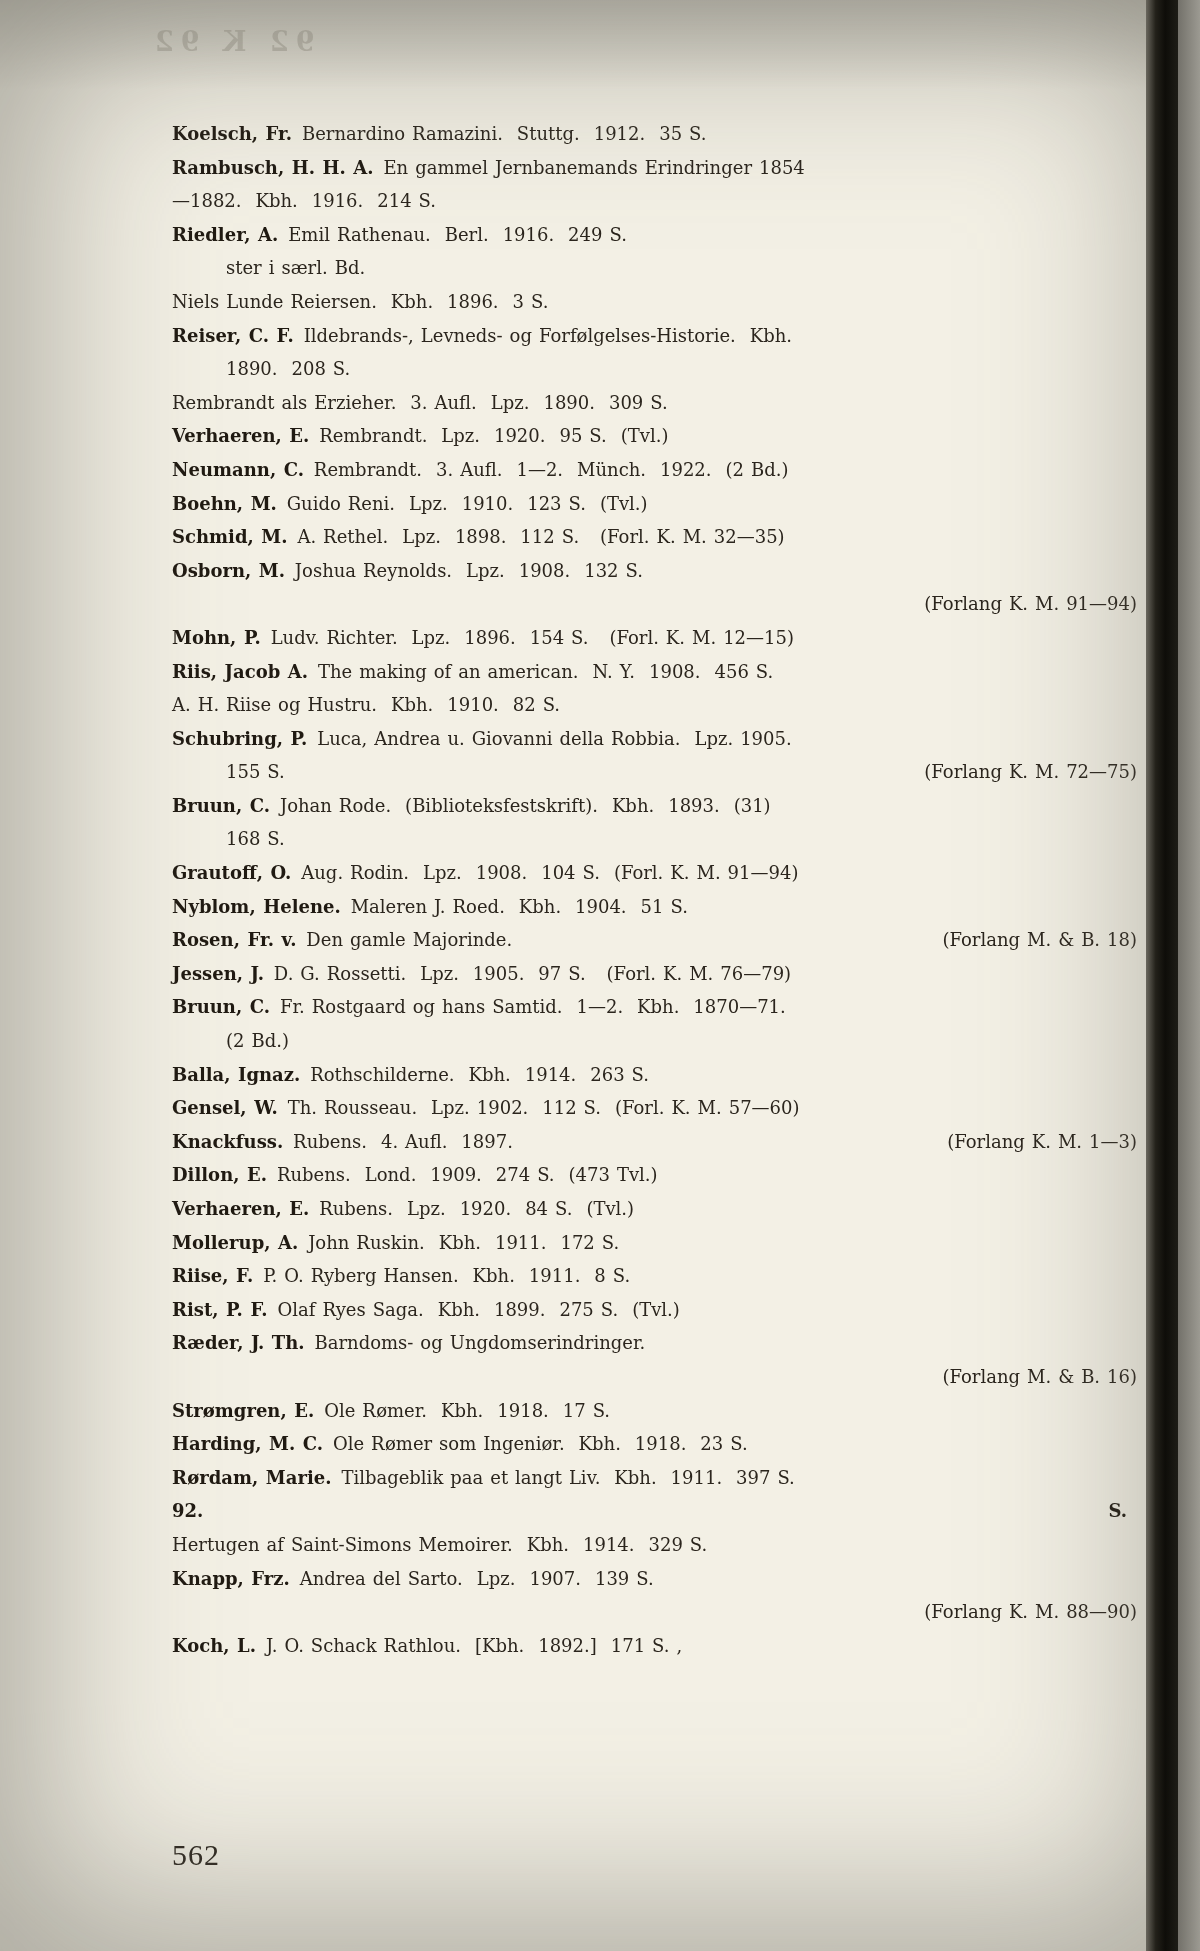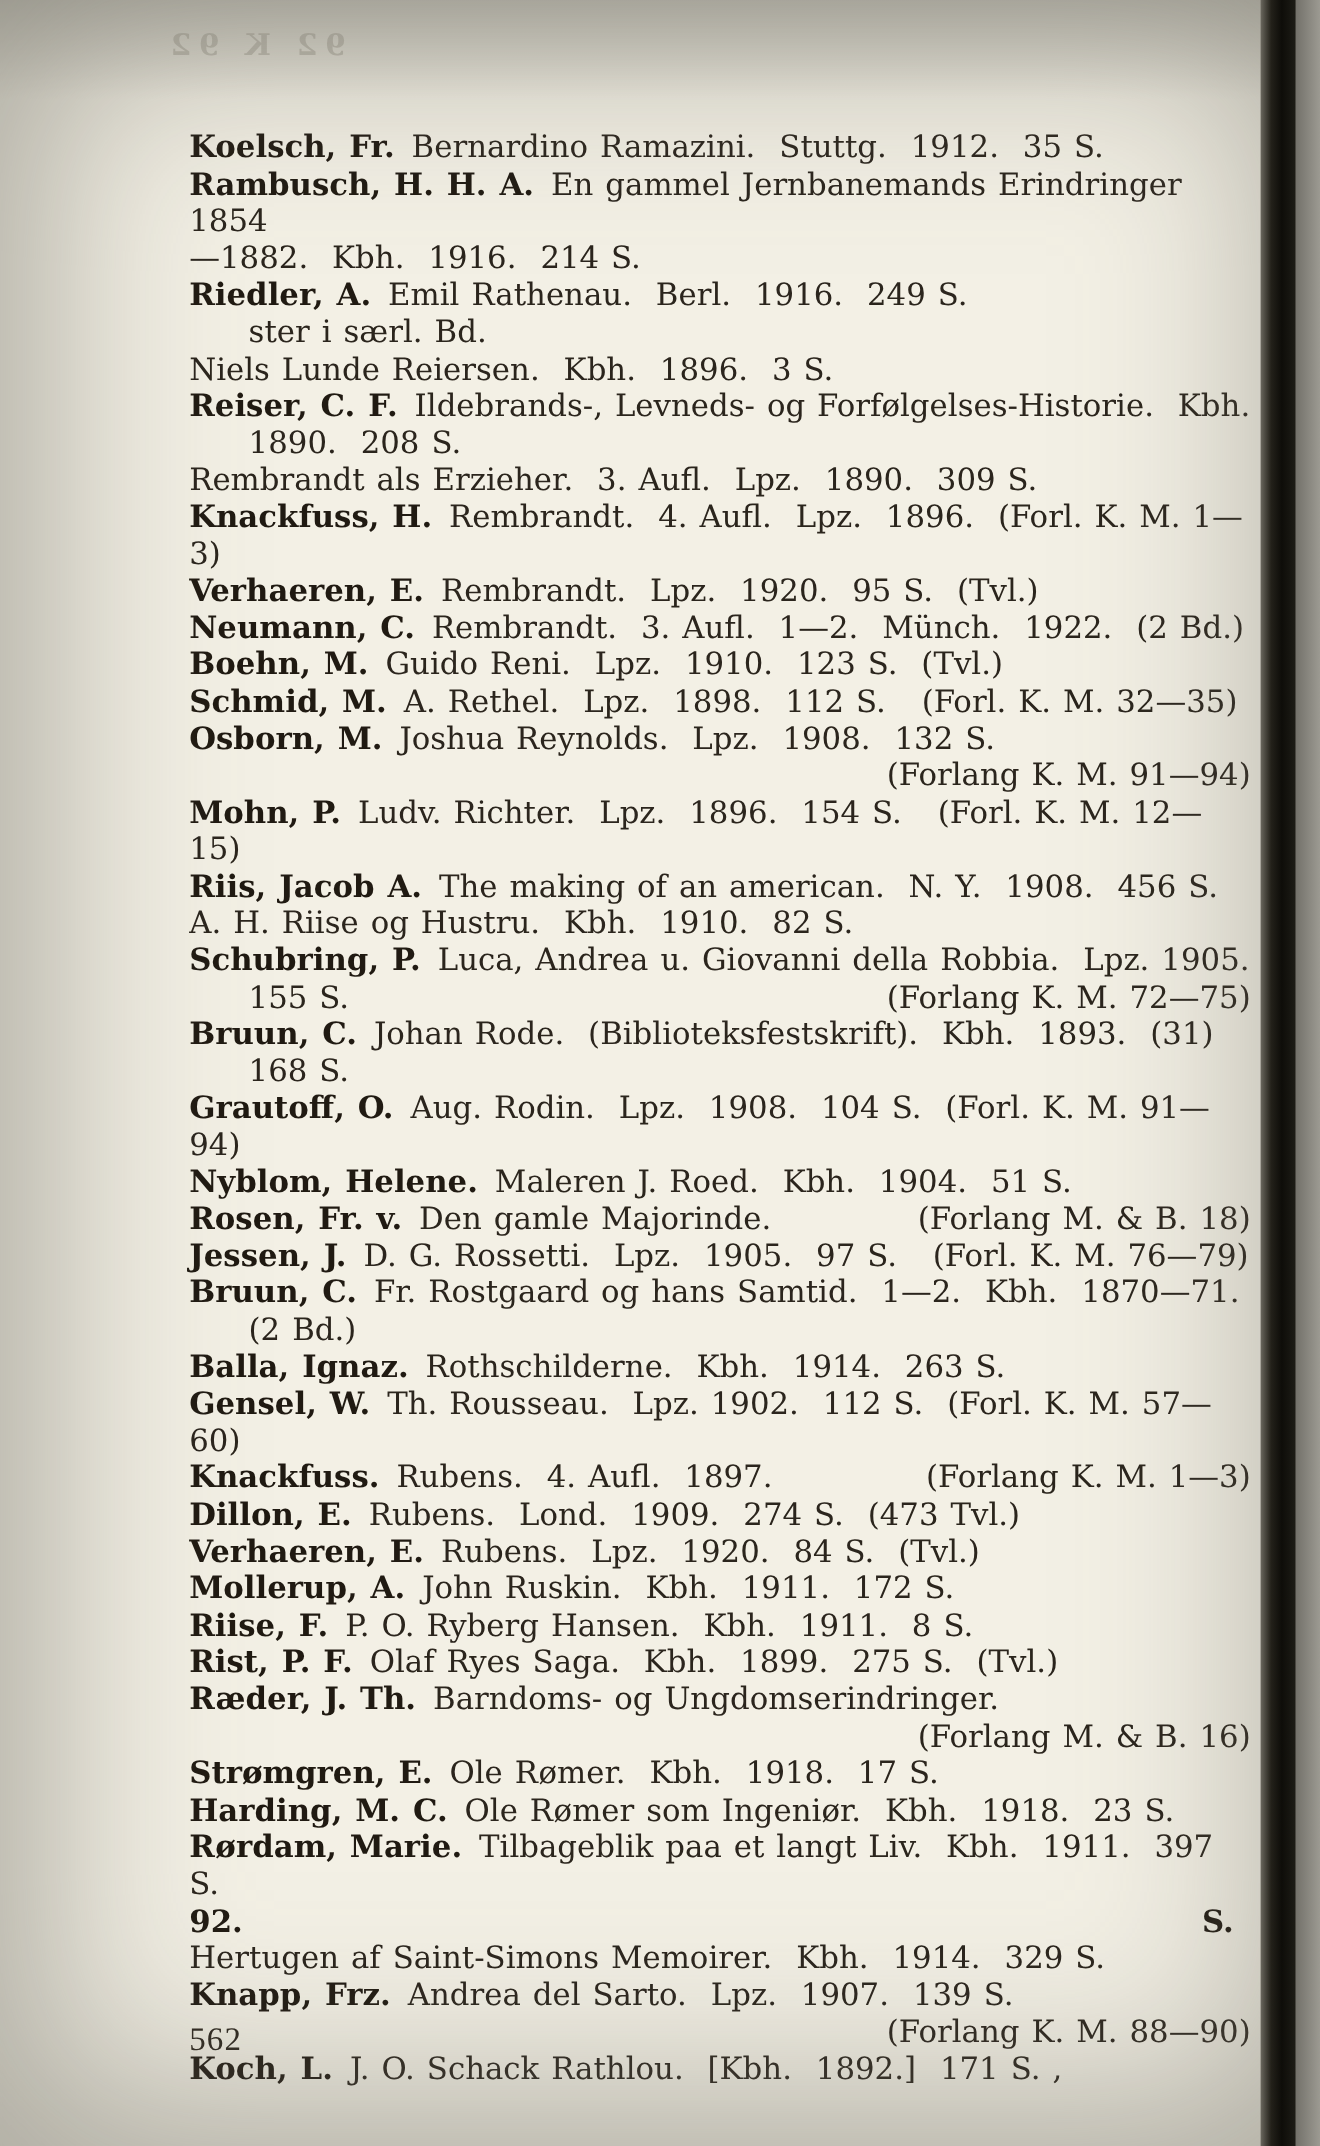--- a/index.html
+++ b/index.html
@@ -52,21 +52,21 @@
     letter-spacing: 7px;
     color: rgba(122,117,104,0.34);
     transform: scaleX(-1);
     filter: blur(0.6px);
   }
   .lines {
     position: absolute;
     top: 117px;
     left: 172px;
     width: 965px;
-    font-size: 28px;
+    font-size: 18px;
     line-height: 33.6px;
     word-spacing: 0.07em;
   }
   .line {
     display: flex;
     justify-content: space-between;
     white-space: pre-wrap;
   }
   .line.indent .left {
     padding-left: 54px;
@@ -98,21 +98,20 @@
   <div class="lines" id="lines">
       <div class="line"><span class="left"><span class="author">Koelsch, Fr.</span><span>Bernardino Ramazini.  Stuttg.  1912.  35 S.</span></span></div>
       <div class="line"><span class="left"><span class="author">Rambusch, H. H. A.</span><span>En gammel Jernbanemands Erindringer 1854</span></span></div>
       <div class="line"><span class="left"><span>—1882.  Kbh.  1916.  214 S.</span></span></div>
       <div class="line"><span class="left"><span class="author">Riedler, A.</span><span>Emil Rathenau.  Berl.  1916.  249 S.</span></span></div>
       <div class="line indent"><span class="left"><span>ster i særl. Bd.</span></span></div>
       <div class="line"><span class="left"><span>Niels Lunde Reiersen.  Kbh.  1896.  3 S.</span></span></div>
       <div class="line"><span class="left"><span class="author">Reiser, C. F.</span><span>Ildebrands-, Levneds- og Forfølgelses-Historie.  Kbh.</span></span></div>
       <div class="line indent"><span class="left"><span>1890.  208 S.</span></span></div>
       <div class="line"><span class="left"><span>Rembrandt als Erzieher.  3. Aufl.  Lpz.  1890.  309 S.</span></span></div>
-      <div class="line"><span class="left"><span class="author">Knackfuss, H.</span><span>Rembrandt.  4. Aufl.  Lpz.  1896.  (Forl. K. M. 1—3)</span></span></div>
       <div class="line"><span class="left"><span class="author">Verhaeren, E.</span><span>Rembrandt.  Lpz.  1920.  95 S.  (Tvl.)</span></span></div>
       <div class="line"><span class="left"><span class="author">Neumann, C.</span><span>Rembrandt.  3. Aufl.  1—2.  Münch.  1922.  (2 Bd.)</span></span></div>
       <div class="line"><span class="left"><span class="author">Boehn, M.</span><span>Guido Reni.  Lpz.  1910.  123 S.  (Tvl.)</span></span></div>
       <div class="line"><span class="left"><span class="author">Schmid, M.</span><span>A. Rethel.  Lpz.  1898.  112 S.   (Forl. K. M. 32—35)</span></span></div>
       <div class="line"><span class="left"><span class="author">Osborn, M.</span><span>Joshua Reynolds.  Lpz.  1908.  132 S.</span></span></div>
       <div class="line"><span class="left"></span><span class="right">(Forlang K. M. 91—94)</span></div>
       <div class="line"><span class="left"><span class="author">Mohn, P.</span><span>Ludv. Richter.  Lpz.  1896.  154 S.   (Forl. K. M. 12—15)</span></span></div>
       <div class="line"><span class="left"><span class="author">Riis, Jacob A.</span><span>The making of an american.  N. Y.  1908.  456 S.</span></span></div>
       <div class="line"><span class="left"><span>A. H. Riise og Hustru.  Kbh.  1910.  82 S.</span></span></div>
       <div class="line"><span class="left"><span class="author">Schubring, P.</span><span>Luca, Andrea u. Giovanni della Robbia.  Lpz. 1905.</span></span></div>

